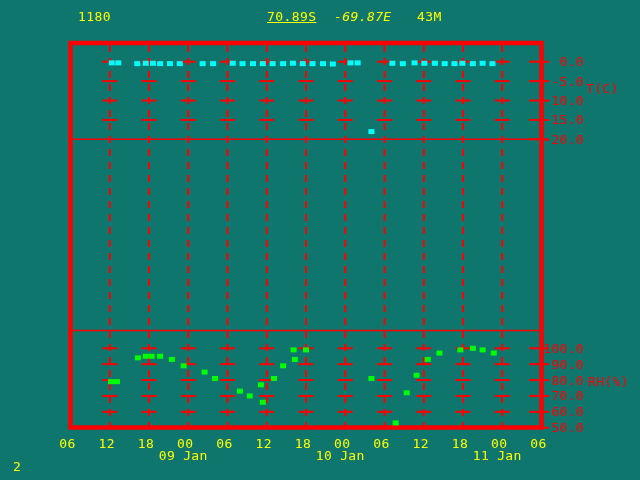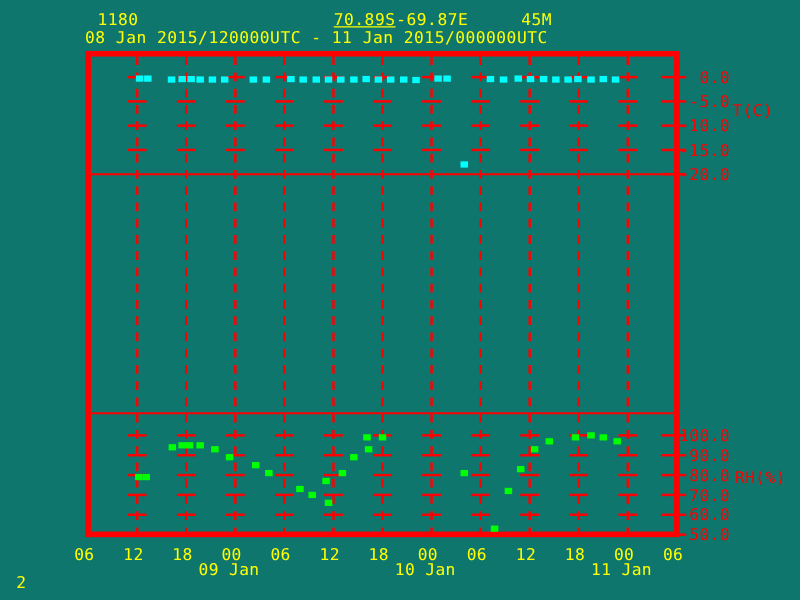--- a/index.html
+++ b/index.html
@@ -5,38 +5,37 @@
   html,body{margin:0;padding:0;background:#000;}
   .screen{
     position:relative;width:640px;height:480px;background:#0f766e;overflow:hidden;
     font-family:"DejaVu Sans Mono","Liberation Mono",monospace;
     font-size:13px;letter-spacing:0.4px;
   }
   .ytext{color:#ffff00;position:absolute;white-space:pre;}
   .footer-num{color:#ffff00;position:absolute;left:13px;top:459px;}
   .pos-station{left:78px;top:9px;}
   .pos-lat{left:267px;top:9px;text-decoration:underline;}
-  .pos-lon{left:317px;top:9px;}
+  .pos-lon{left:334px;top:9px;font-style:italic;}
   .pos-elev{left:417px;top:9px;}
   .pos-period{left:68px;top:23px;}
   svg.plot{position:absolute;left:0;top:0;}
   svg.plot text{
     font-family:"DejaVu Sans Mono","Liberation Mono",monospace;
     font-size:13px;letter-spacing:0.3px;
   }
 </style>
 </head>
 <body>
 
 <div class="screen">
   <span class="ytext pos-station">1180</span>
   <span class="ytext pos-lat">70.89S</span>
   <span class="ytext pos-lon">-69.87E</span>
-  <span class="ytext pos-elev">45M</span>
-  <span class="ytext pos-period">08 Jan 2015/120000UTC - 11 Jan 2015/000000UTC</span>
+  <span class="ytext pos-elev">43M</span>
 
   <svg class="plot" width="640" height="480" viewBox="0 0 640 480" xmlns="http://www.w3.org/2000/svg">
       <line x1="109.75" y1="45" x2="109.75" y2="425.5" stroke="#ff0000" stroke-width="2" stroke-dasharray="7,6"></line>
       <line x1="102.25" y1="61.7" x2="117.25" y2="61.7" stroke="#ff0000" stroke-width="2"></line>
       <line x1="102.25" y1="81.11" x2="117.25" y2="81.11" stroke="#ff0000" stroke-width="2"></line>
       <line x1="102.25" y1="100.52000000000001" x2="117.25" y2="100.52000000000001" stroke="#ff0000" stroke-width="2"></line>
       <line x1="102.25" y1="119.93" x2="117.25" y2="119.93" stroke="#ff0000" stroke-width="2"></line>
       <line x1="102.25" y1="348.3" x2="117.25" y2="348.3" stroke="#ff0000" stroke-width="2"></line>
       <line x1="102.25" y1="364.18" x2="117.25" y2="364.18" stroke="#ff0000" stroke-width="2"></line>
       <line x1="102.25" y1="380.06" x2="117.25" y2="380.06" stroke="#ff0000" stroke-width="2"></line>

